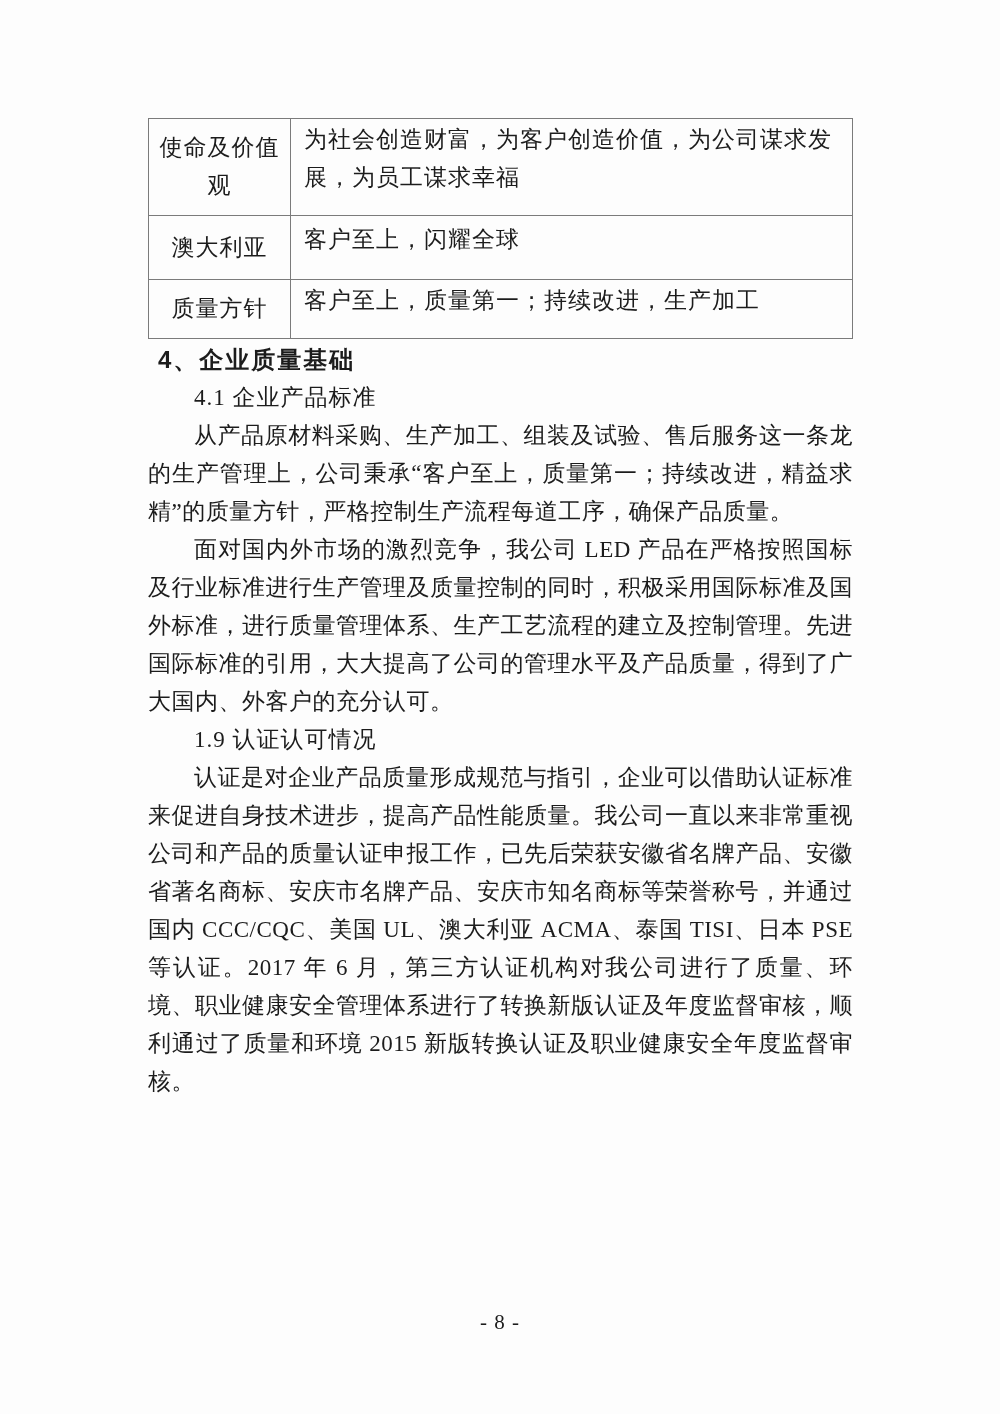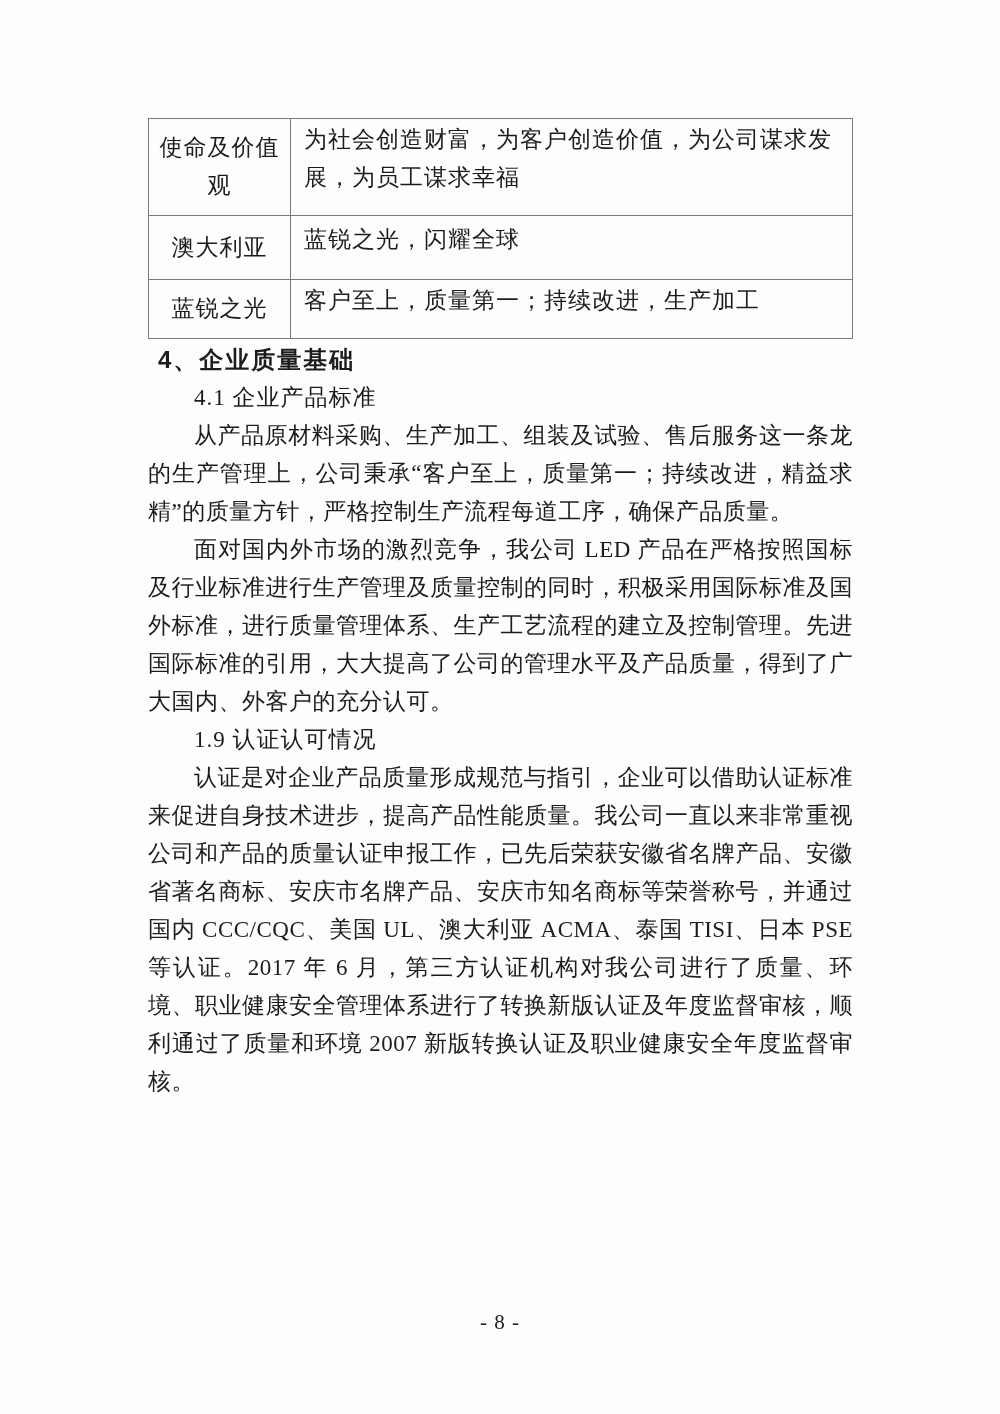--- a/index.html
+++ b/index.html
@@ -97,39 +97,39 @@
   <div class="content">
 
     <table class="info-table">
       <tbody>
         <tr class="row-mission">
           <td class="label-cell">使命及价值观</td>
           <td class="value-cell">为社会创造财富，为客户创造价值，为公司谋求发展，为员工谋求幸福</td>
         </tr>
         <tr class="row-vision">
           <td class="label-cell">澳大利亚</td>
-          <td class="value-cell">蓝锐之光，闪耀全球</td>
+          <td class="value-cell">客户至上，闪耀全球</td>
         </tr>
         <tr class="row-policy">
-          <td class="label-cell">蓝锐之光</td>
+          <td class="label-cell">质量方针</td>
           <td class="value-cell">客户至上，质量第一；持续改进，生产加工</td>
         </tr>
       </tbody>
     </table>
 
 
     <h2 class="heading-main">4、企业质量基础</h2>
 
     <h3 class="heading-sub">4.1 企业产品标准</h3>
 
     <p class="para">从产品原材料采购、生产加工、组装及试验、售后服务这一条龙的生产管理上，公司秉承“客户至上，质量第一；持续改进，精益求精”的质量方针，严格控制生产流程每道工序，确保产品质量。</p>
 
     <p class="para">面对国内外市场的激烈竞争，我公司 LED 产品在严格按照国标及行业标准进行生产管理及质量控制的同时，积极采用国际标准及国外标准，进行质量管理体系、生产工艺流程的建立及控制管理。先进国际标准的引用，大大提高了公司的管理水平及产品质量，得到了广大国内、外客户的充分认可。</p>
 
     <h3 class="heading-sub">1.9 认证认可情况</h3>
 
-    <p class="para">认证是对企业产品质量形成规范与指引，企业可以借助认证标准来促进自身技术进步，提高产品性能质量。我公司一直以来非常重视公司和产品的质量认证申报工作，已先后荣获安徽省名牌产品、安徽省著名商标、安庆市名牌产品、安庆市知名商标等荣誉称号，并通过国内 CCC/CQC、美国 UL、澳大利亚 ACMA、泰国 TISI、日本 PSE 等认证。2017 年 6 月，第三方认证机构对我公司进行了质量、环境、职业健康安全管理体系进行了转换新版认证及年度监督审核，顺利通过了质量和环境 2007 新版转换认证及职业健康安全年度监督审核。</p>
+    <p class="para">认证是对企业产品质量形成规范与指引，企业可以借助认证标准来促进自身技术进步，提高产品性能质量。我公司一直以来非常重视公司和产品的质量认证申报工作，已先后荣获安徽省名牌产品、安徽省著名商标、安庆市名牌产品、安庆市知名商标等荣誉称号，并通过国内 CCC/CQC、美国 UL、澳大利亚 ACMA、泰国 TISI、日本 PSE 等认证。2017 年 6 月，第三方认证机构对我公司进行了质量、环境、职业健康安全管理体系进行了转换新版认证及年度监督审核，顺利通过了质量和环境 2015 新版转换认证及职业健康安全年度监督审核。</p>
 
   </div>
 
   <div class="page-number">- 8 -</div>
 
 </div>
 
 </body></html>

